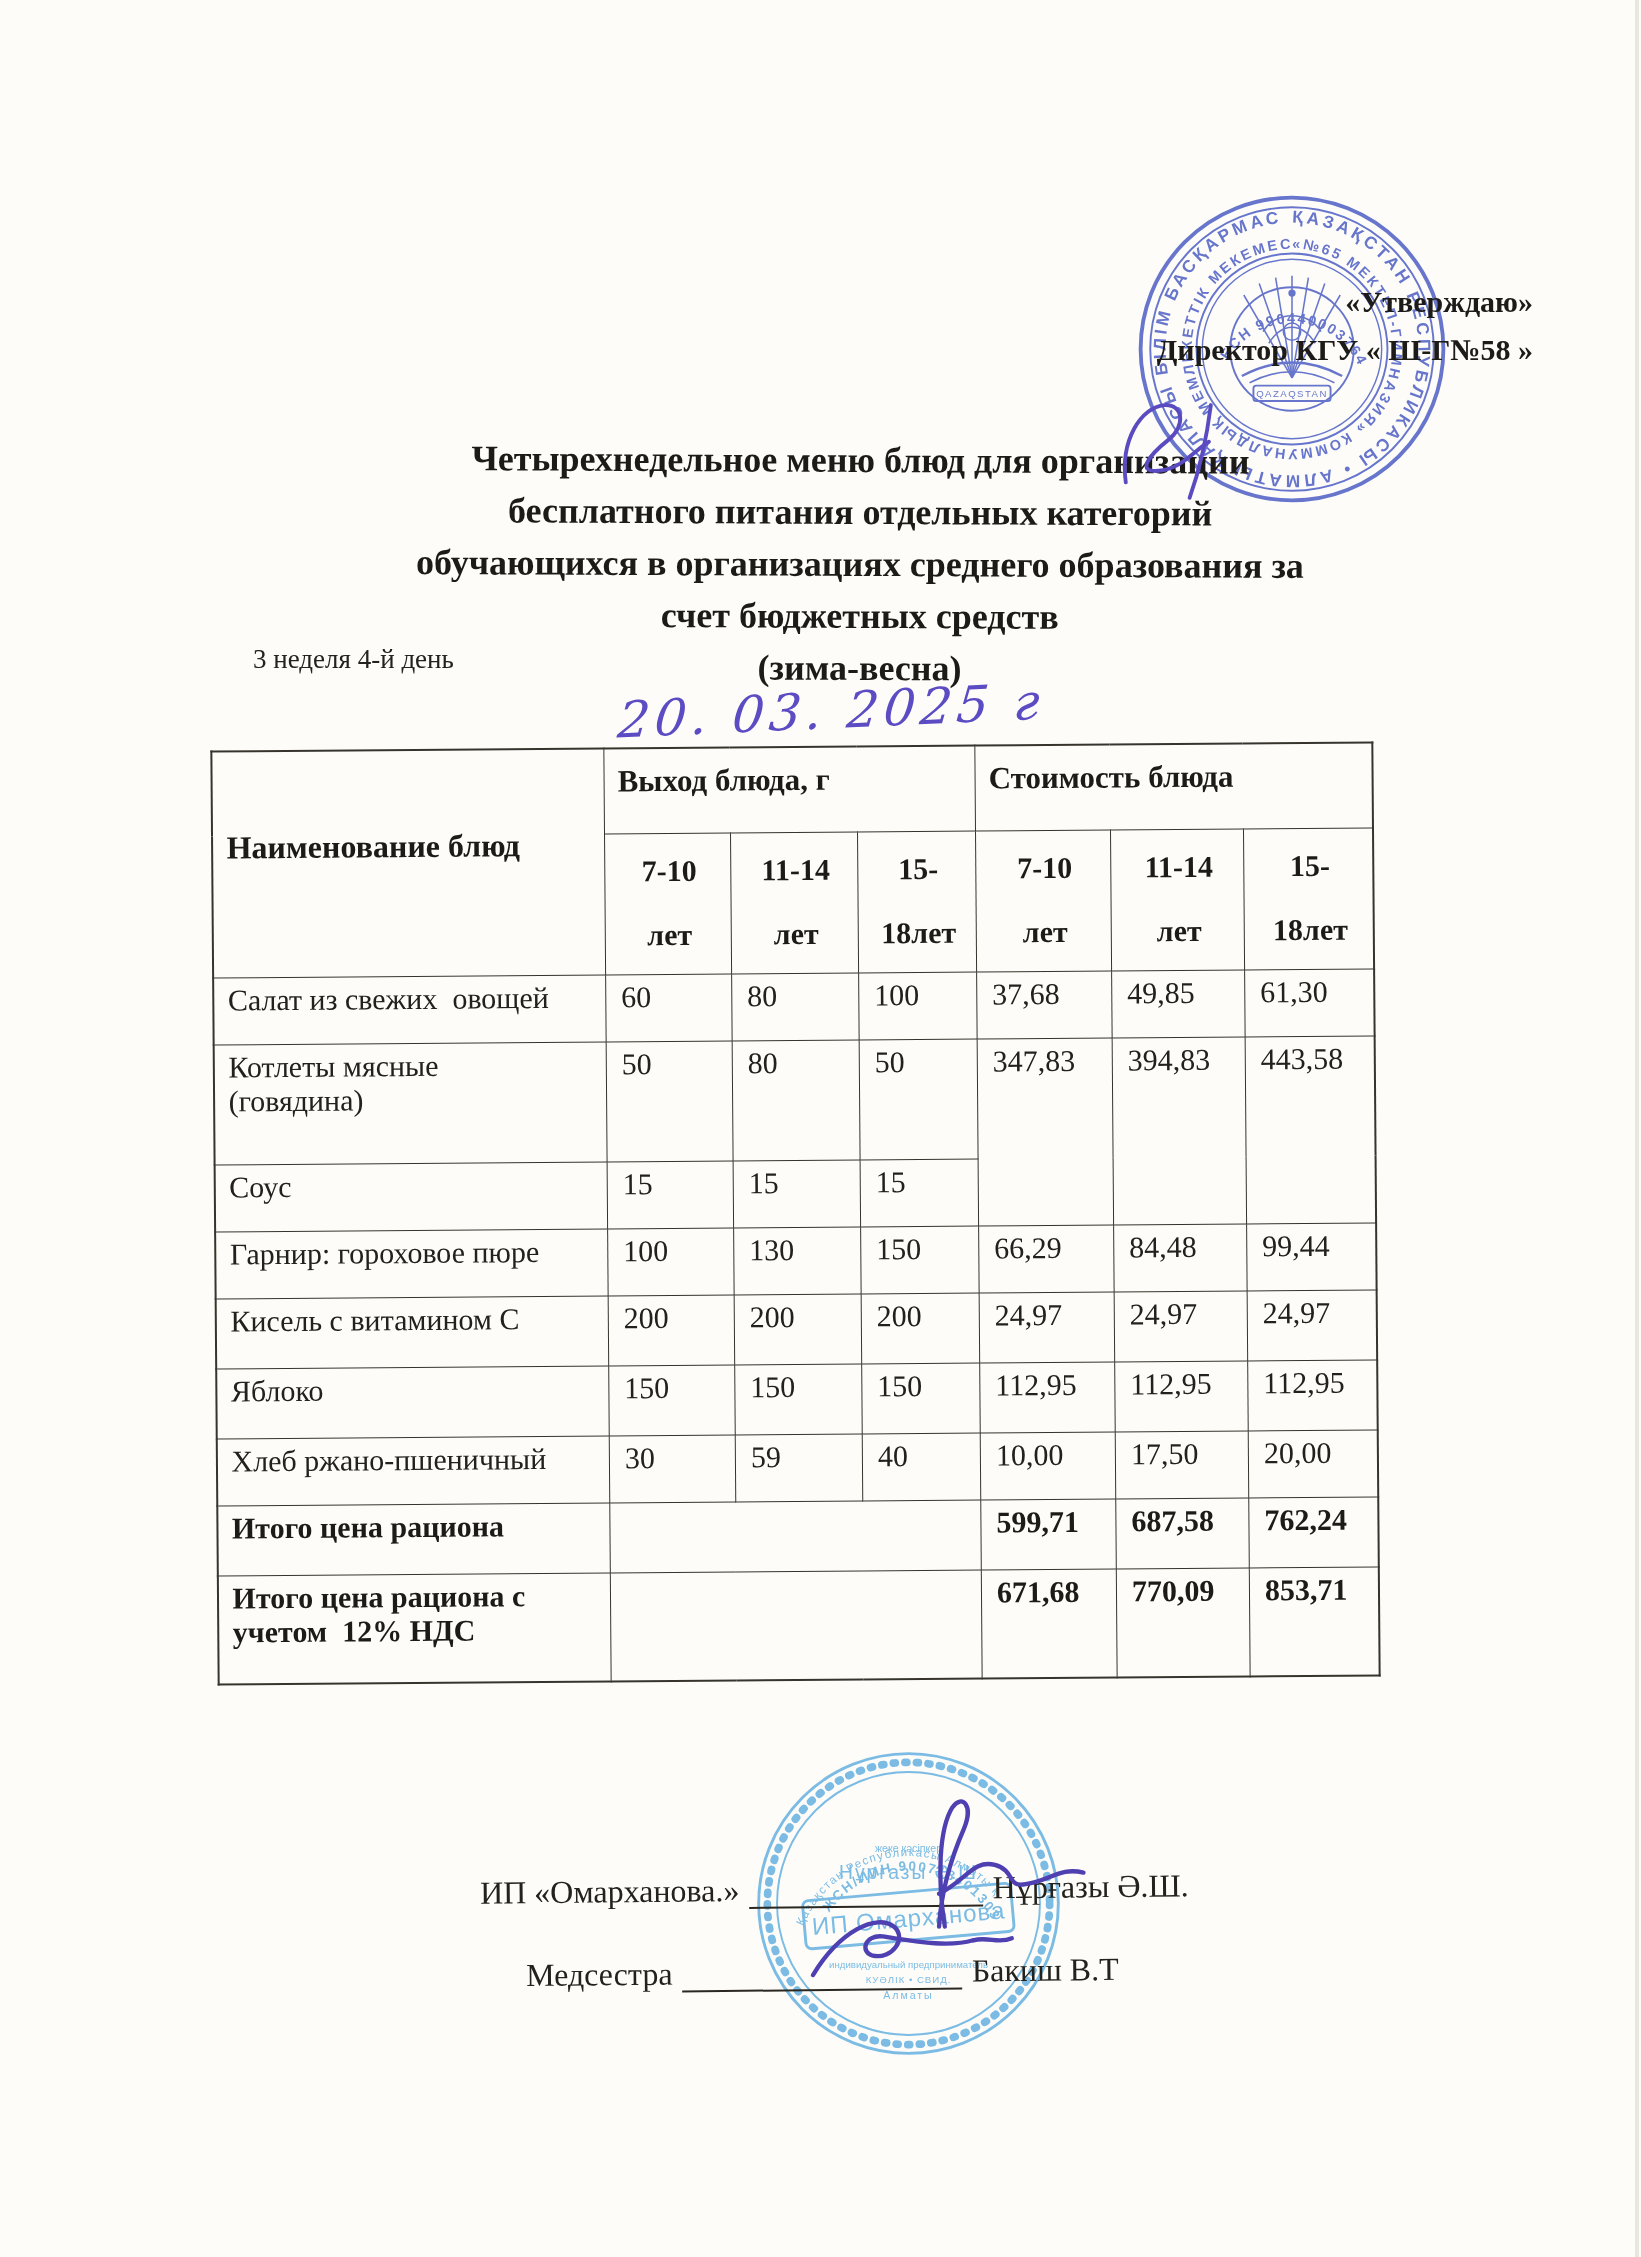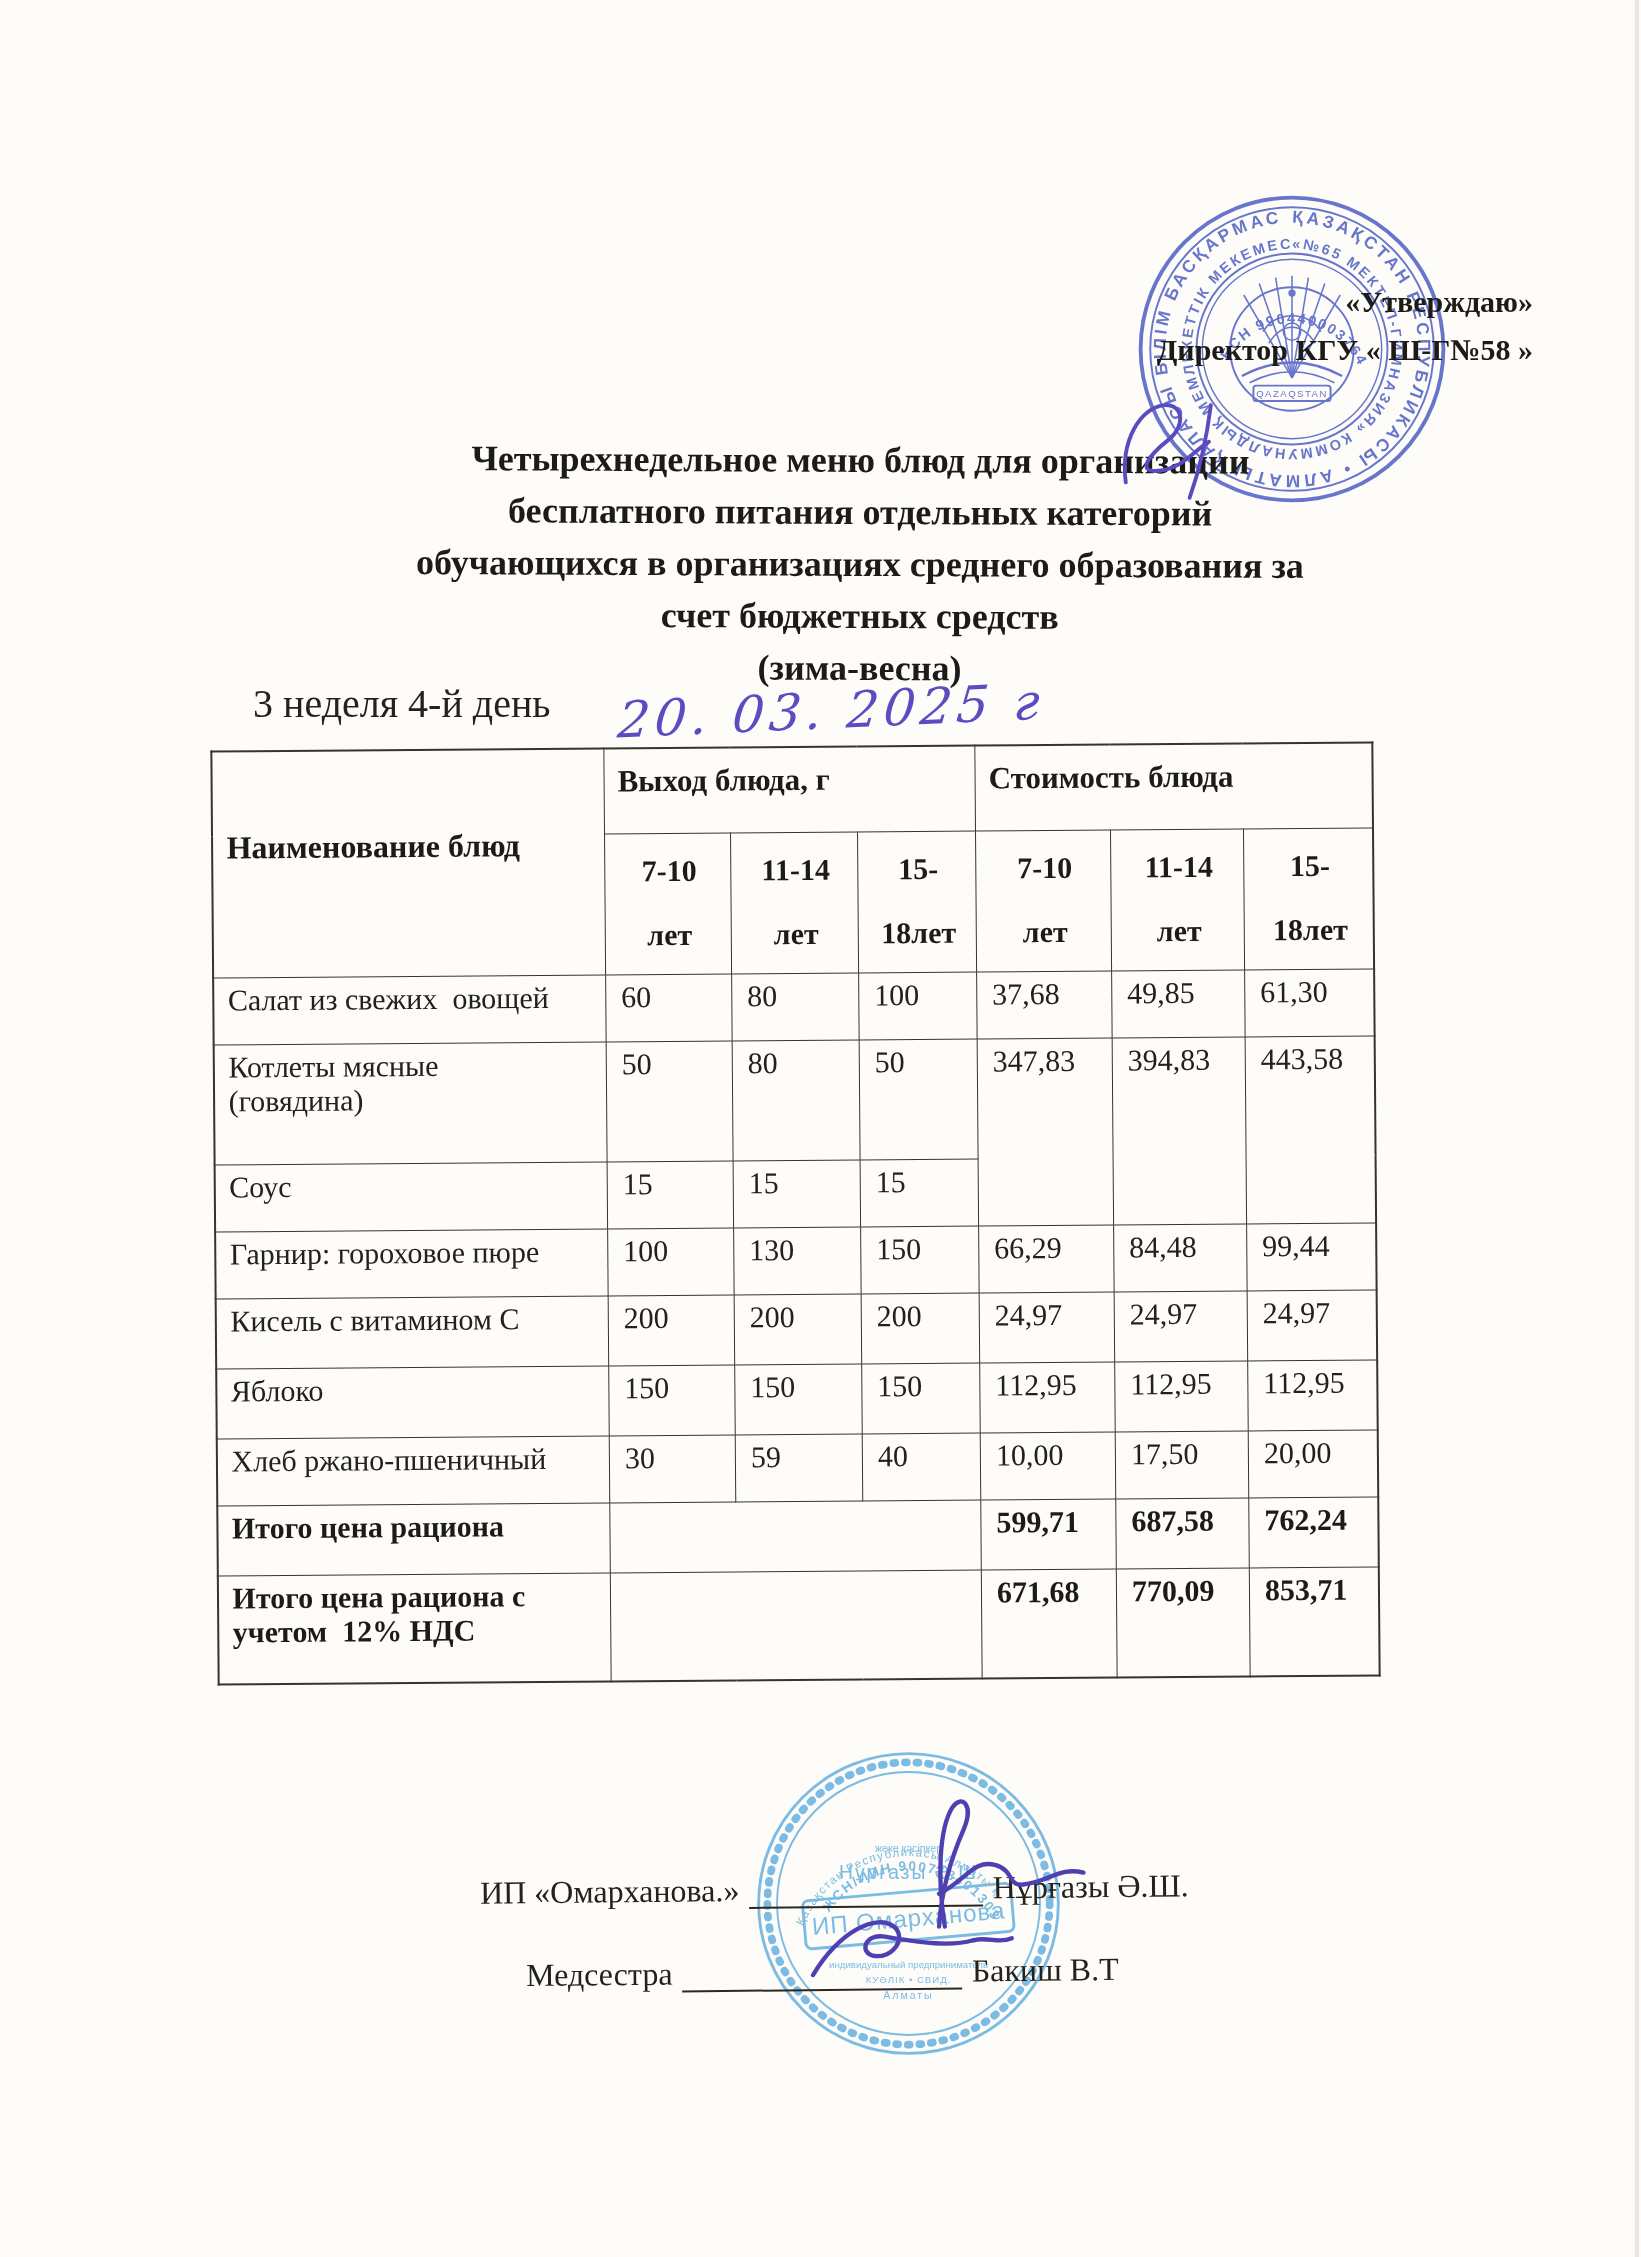--- a/index.html
+++ b/index.html
@@ -7,21 +7,21 @@
     position:relative;width:1641px;height:2257px;background:#fdfcf8;overflow:hidden;
     font-family:"Liberation Serif","DejaVu Serif",serif;color:#24221d;
   }
   .scan-edge{position:absolute;right:1.9px;top:0;width:3.9px;height:100%;background:#e9e6de;}
   
   .approval{position:absolute;top:278px;right:108px;text-align:right;
     font-weight:bold;font-size:30px;line-height:48px;color:#1d1b17;z-index:3;}
   
   .title{position:absolute;top:434px;left:266px;width:1188px;text-align:center;
     font-weight:bold;font-size:36px;line-height:52px;color:#1d1b17;z-index:3;transform:rotate(.25deg);}
-  .week-day{position:absolute;top:680px;left:253px;font-size:40px;z-index:3;}
+  .week-day{position:absolute;top:644px;left:253px;font-size:27px;z-index:3;}
   .handwrite{position:absolute;top:682px;left:618px;font-size:50px;color:#5b4cc4;
     font-style:italic;letter-spacing:4.8px;transform:rotate(-2.5deg) skewX(-8deg);z-index:4;
     font-family:"DejaVu Serif",serif;}
   
   .table-wrap{position:absolute;top:746px;left:214px;z-index:3;transform:rotate(-0.45deg);}
   table{border-collapse:collapse;table-layout:fixed;width:1162px;background:transparent;}
   td{border:1.9px solid #37342d;vertical-align:top;font-size:30px;padding:5.8px 9.7px 3.9px 13.5px;
      overflow:hidden;color:#23211c;}
   table{border:2.9px solid #37342d;}
   td.gh{font-weight:bold;font-size:31px;padding-top:13.5px;color:#1d1b17;}

